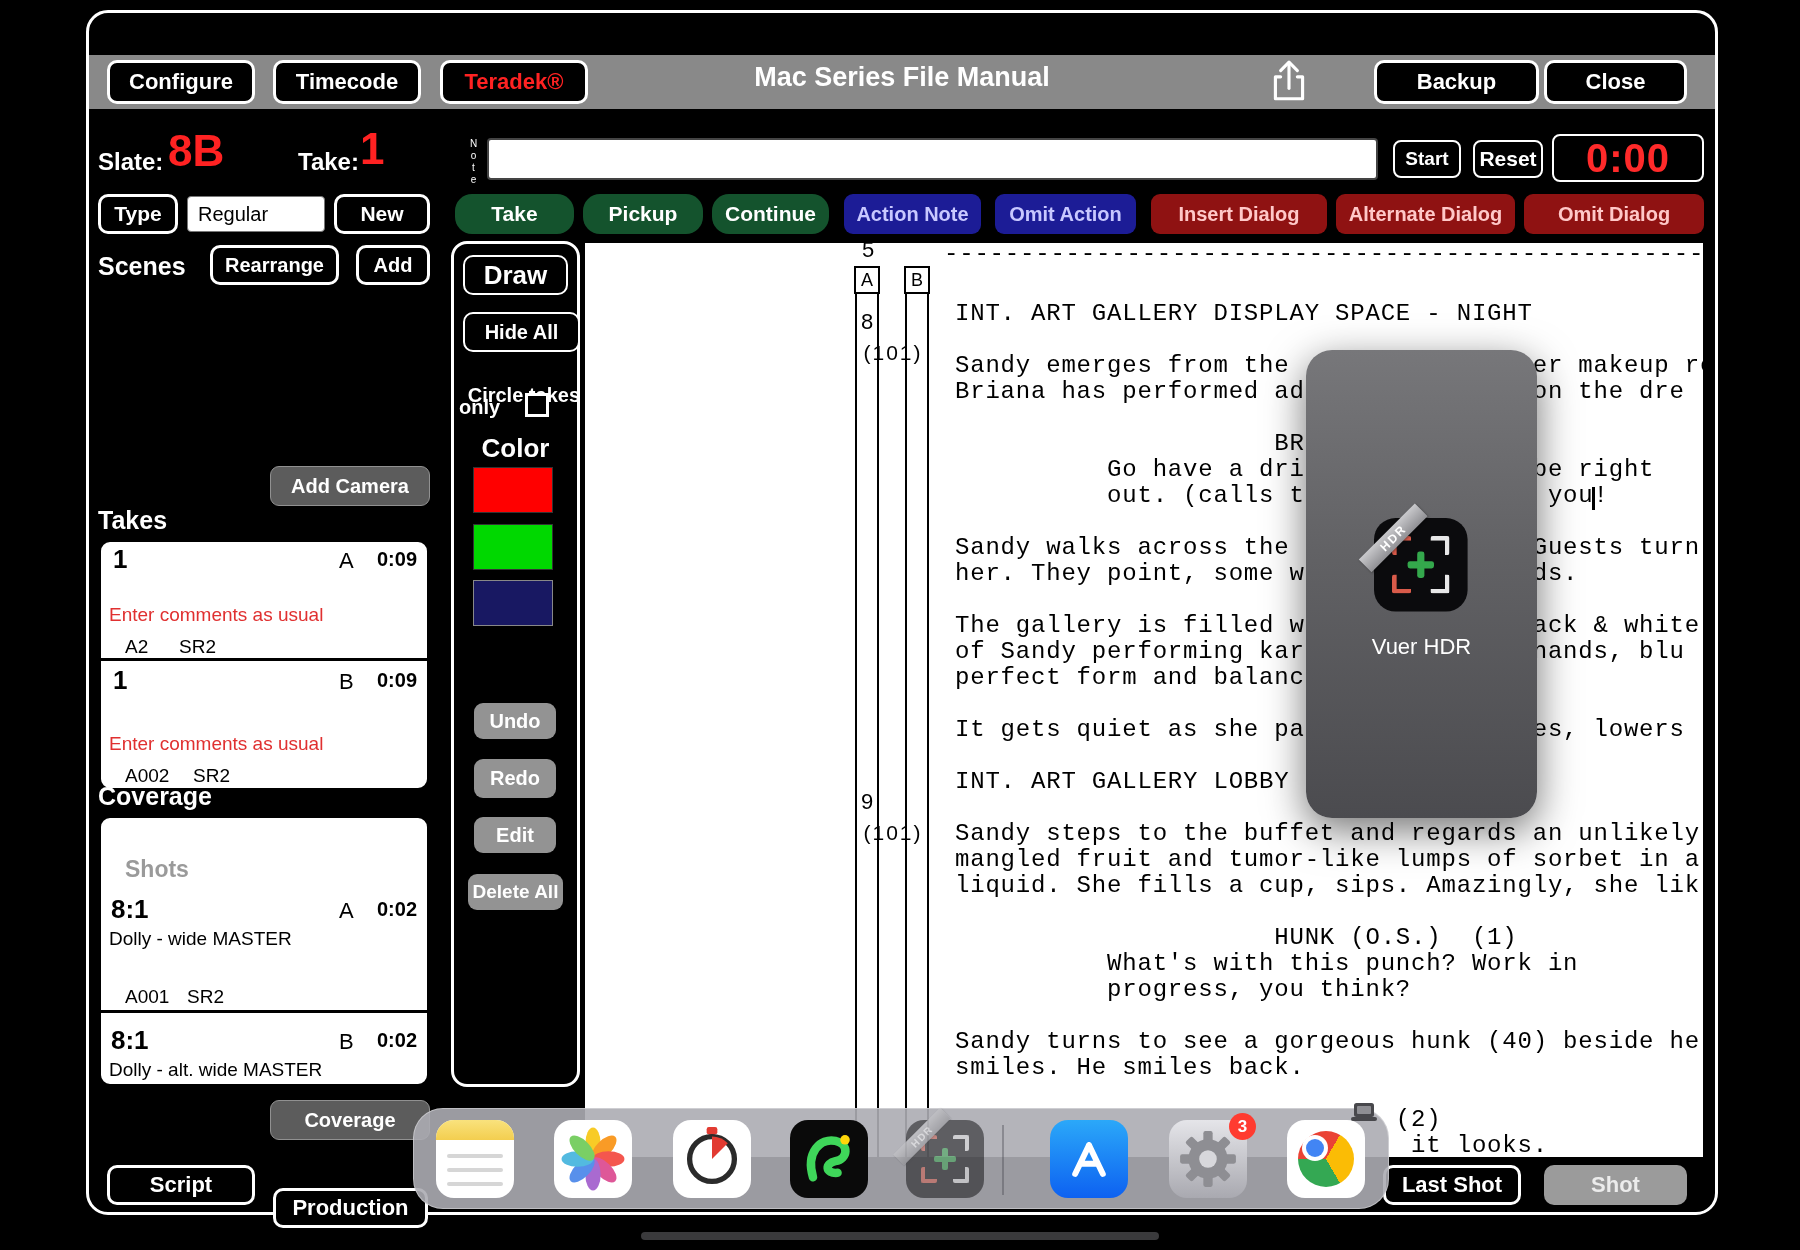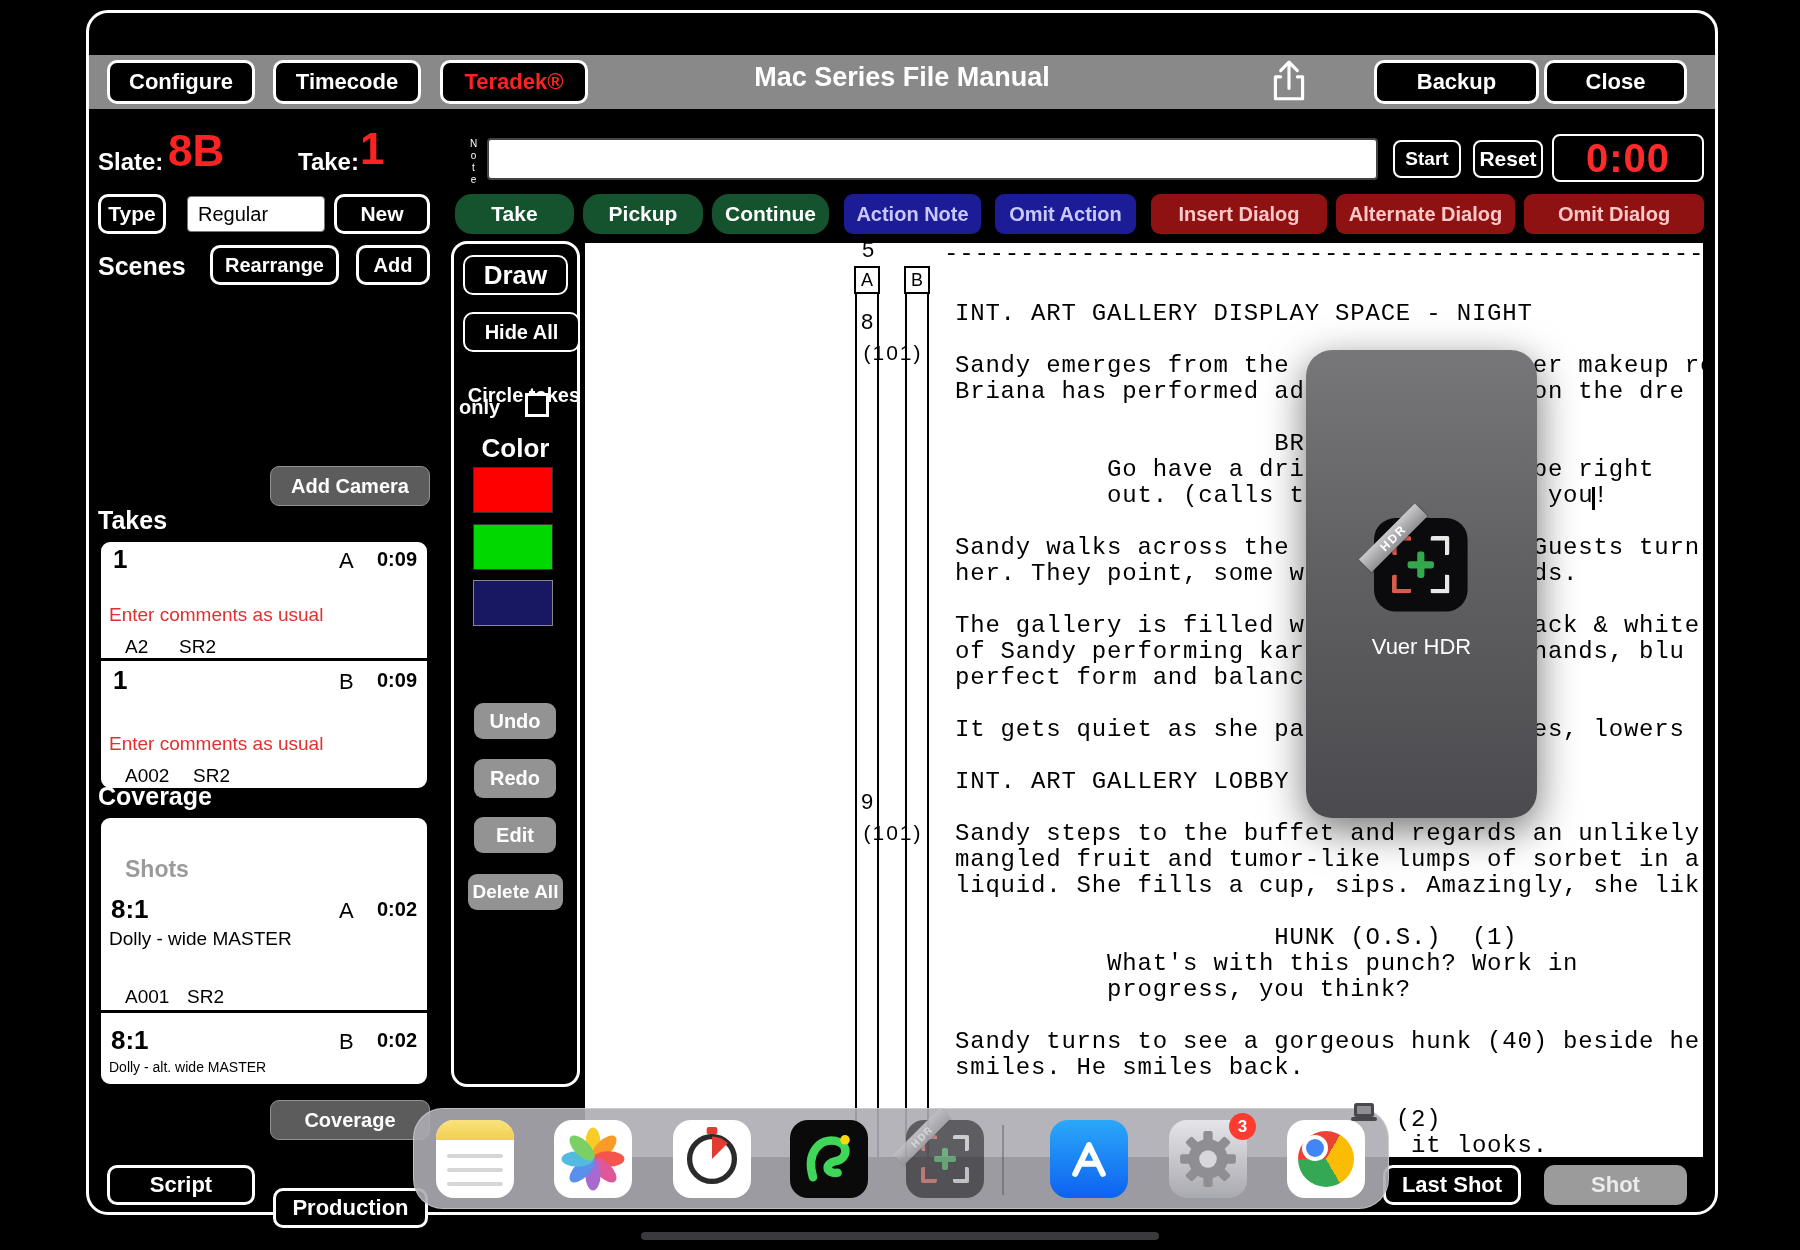--- a/index.html
+++ b/index.html
@@ -74,21 +74,21 @@
   <div class="lblw" style="left:98px;top:148px;font-size:24px;">Slate:</div>
   <div class="lblw" style="left:168px;top:126px;font-size:44px;color:#FF2222;">8B</div>
   <div class="lblw" style="left:298px;top:148px;font-size:24px;">Take:</div>
   <div class="lblw" style="left:360px;top:124px;font-size:44px;color:#FF2222;">1</div>
   <div class="note-vert" style="position:absolute;left:468px;top:138px;height:46px;">Note</div>
   <input type="text" style="position: absolute; left: 487px; top: 138px; width: 891px; height: 42px; background: rgb(255, 255, 255); border: 2px solid rgb(68, 68, 68); border-radius: 4px; font-size: 20px; padding: 0px 8px;" value="">
   <div class="btn btn-dark" style="left:1393px;top:140px;width:68px;height:38px;font-size:19px;border-width:2.5px;border-radius:8px;">Start</div>
   <div class="btn btn-dark" style="left:1473px;top:140px;width:70px;height:38px;font-size:21px;border-width:2.5px;border-radius:8px;">Reset</div>
   <div style="position:absolute;left:1552px;top:134px;width:152px;height:48px;background:#000;border:2px solid #fff;border-radius:8px;color:#FF2A2A;font-size:40px;font-weight:bold;display:flex;align-items:center;justify-content:center;letter-spacing:1px;">0:00</div>
 
-  <div class="btn btn-dark" style="left:98px;top:194px;width:68px;height:40px;font-size:21px;">Type</div>
+  <div class="btn btn-dark" style="left:98px;top:194px;width:80px;height:40px;font-size:21px;">Type</div>
   <div style="position:absolute;left:187px;top:196px;width:138px;height:36px;background:#fff;border:1px solid #777;border-radius:4px;color:#000;font-size:20px;display:flex;align-items:center;padding-left:10px;">Regular</div>
   <div class="btn btn-dark" style="left:334px;top:194px;width:96px;height:40px;font-size:21px;">New</div>
   <div class="btn btn-green" style="left:455px;top:194px;width:119px;height:40px;font-size:21px;">Take</div>
   <div class="btn btn-green" style="left:583px;top:194px;width:120px;height:40px;font-size:21px;">Pickup</div>
   <div class="btn btn-green" style="left:712px;top:194px;width:117px;height:40px;font-size:21px;">Continue</div>
   <div class="btn btn-blue" style="left:844px;top:194px;width:137px;height:40px;font-size:20px;">Action Note</div>
   <div class="btn btn-blue" style="left:995px;top:194px;width:141px;height:40px;font-size:20px;">Omit Action</div>
   <div class="btn btn-dred" style="left:1151px;top:194px;width:176px;height:40px;font-size:20px;">Insert Dialog</div>
   <div class="btn btn-dred" style="left:1336px;top:194px;width:179px;height:40px;font-size:20px;">Alternate Dialog</div>
   <div class="btn btn-dred" style="left:1524px;top:194px;width:180px;height:40px;font-size:20px;">Omit Dialog</div>
@@ -129,21 +129,21 @@
       <div class="blk" style="right:10px;top:8px;font-size:20px;font-weight:bold;">0:02</div>
       <div class="blk" style="left:8px;top:38px;font-size:19px;">Dolly - wide MASTER</div>
       <div class="blk" style="left:24px;top:96px;font-size:19px;">A001</div>
       <div class="blk" style="left:86px;top:96px;font-size:19px;">SR2</div>
     </div>
     <div class="divider" style="top:192px;"></div>
     <div style="position:absolute;left:0;top:195px;right:0;height:74px;">
       <div class="blk" style="left:10px;top:12px;font-size:26px;font-weight:bold;">8:1</div>
       <div class="blk" style="left:238px;top:16px;font-size:22px;">B</div>
       <div class="blk" style="right:10px;top:16px;font-size:20px;font-weight:bold;">0:02</div>
-      <div class="blk" style="left:8px;top:46px;font-size:14px;">Dolly - alt. wide MASTER</div>
+      <div class="blk" style="left:8px;top:46px;font-size:19px;">Dolly - alt. wide MASTER</div>
     </div>
   </div>
   <div class="btn btn-gray" style="left:270px;top:1100px;width:160px;height:40px;font-size:20px;">Coverage</div>
 
   <div style="position:absolute;left:451px;top:241px;width:129px;height:846px;background:#000;border:3px solid #fff;border-radius:16px;"></div>
   <div class="btn btn-dark" style="left:463px;top:255px;width:105px;height:40px;font-size:26px;border-width:2.5px;">Draw</div>
   <div class="btn btn-dark" style="left:463px;top:312px;width:117px;height:40px;font-size:20px;border-width:2.5px;">Hide All</div>
   <div class="lblw" style="left:451px;top:368px;width:129px;text-align:right;font-size:20px;margin-top:16px;">Circle takes</div>
   <div class="lblw" style="left:459px;top:396px;font-size:20px;">only</div>
   <div style="position:absolute;left:525px;top:393px;width:24px;height:24px;border:3px solid #fff;background:#000;"></div>

